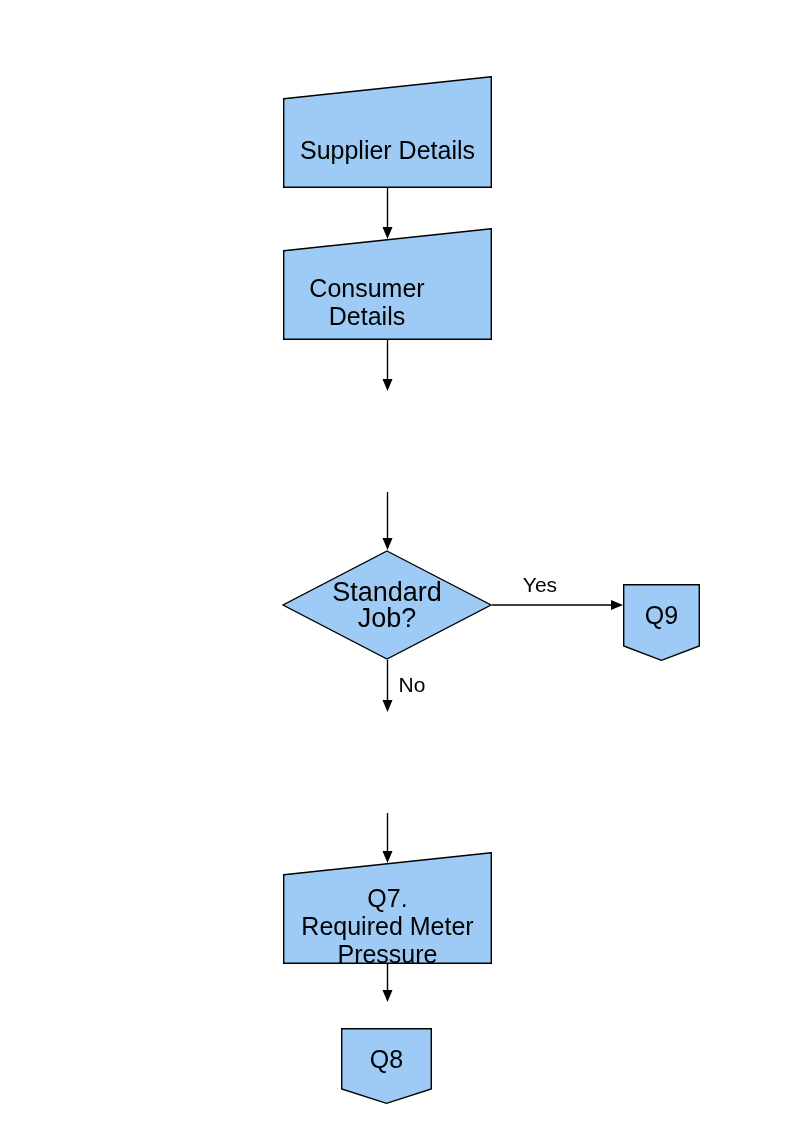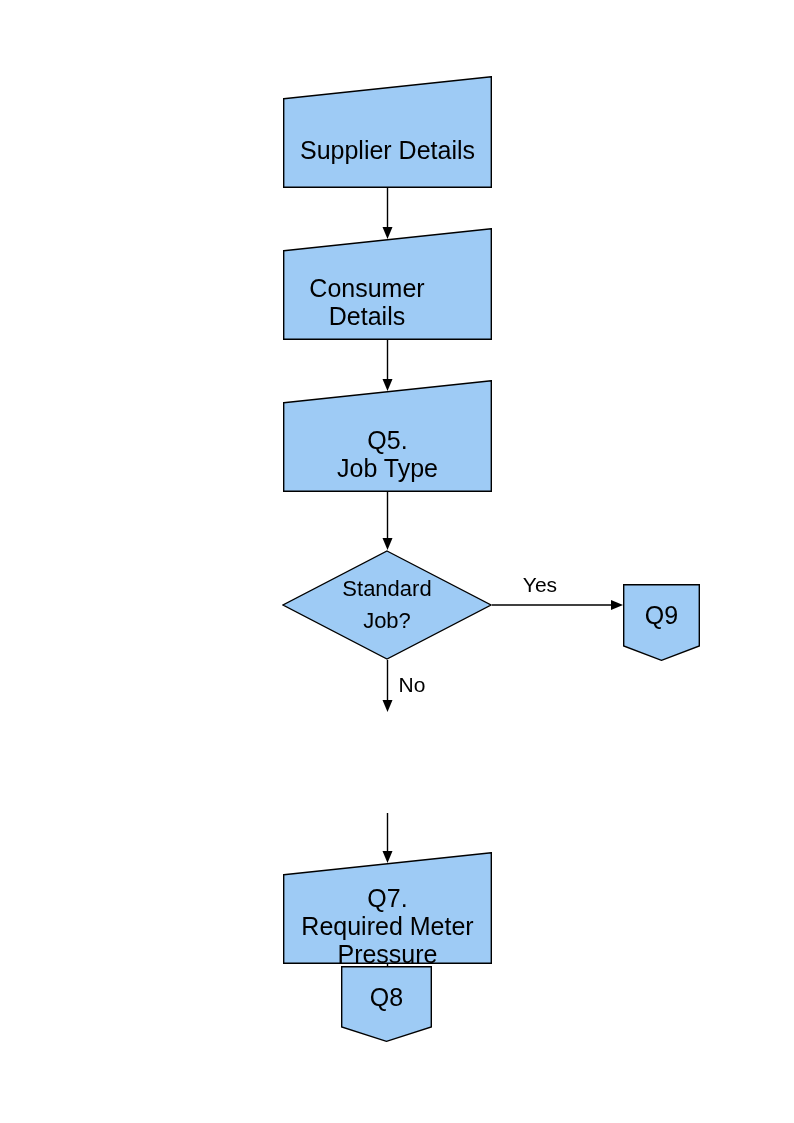--- a/index.html
+++ b/index.html
@@ -59,22 +59,22 @@
     white-space: pre-line;
     font-size: 25px;
     line-height: 28px;
     color: #000000;
   }
   
   .manual .label {
     top: 36px;
   }
   .decision .label {
-    font-size: 22px;
-    line-height: 32px;
+    font-size: 27px;
+    line-height: 26px;
   }
   .offpage .label {
     bottom: 15px; 
   }
   .edge-label {
     position: absolute;
     font-size: 21px;
     line-height: 26px;
     text-align: center;
     color: #000000;
@@ -130,27 +130,20 @@
     <div class="label">Supplier Details</div>
   </div>
 
   <div class="node manual" style="left:283px; top:228px; width:168px; height:112px;">
     <svg class="shape" width="209" height="112" viewBox="0 0 209 112">
       <polygon points="0.7,22.7 208.3,0.7 208.3,111.3 0.7,111.3" fill="#9ECBF5" stroke="#000000"></polygon>
     </svg>
     <div class="label">Consumer Details</div>
   </div>
 
-  <div class="node manual" style="left:283px; top:380px; width:209px; height:112px;">
-    <svg class="shape" width="209" height="112" viewBox="0 0 209 112">
-      <polygon points="0.7,22.7 208.3,0.7 208.3,111.3 0.7,111.3" fill="#9ECBF5" stroke="#000000"></polygon>
-    </svg>
-    <div class="label">Q5.
-Job Type</div>
-  </div>
 
   <div class="node decision" style="left:282px; top:550px; width:210px; height:110px;">
     <svg class="shape" width="210" height="110" viewBox="0 0 210 110">
       <polygon points="105,1 209,55 105,109 1,55" fill="#9ECBF5" stroke="#000000"></polygon>
     </svg>
     <div class="label">Standard
 Job?</div>
   </div>
 
   <div class="edge-label" style="left:505px; top:572px; width:70px;">Yes</div>
@@ -167,20 +160,20 @@
 
   <div class="node manual" style="left:283px; top:852px; width:209px; height:112px;">
     <svg class="shape" width="209" height="112" viewBox="0 0 209 112">
       <polygon points="0.7,22.7 208.3,0.7 208.3,111.3 0.7,111.3" fill="#9ECBF5" stroke="#000000"></polygon>
     </svg>
     <div class="label">Q7.
 Required Meter
 Pressure</div>
   </div>
 
-  <div class="node offpage" style="left:341px; top:966px; width:91px; height:76px;">
+  <div class="node offpage" style="left:341px; top:1028px; width:91px; height:76px;">
     <svg class="shape" width="91" height="76" viewBox="0 0 91 76">
       <polygon points="0.7,0.7 90.3,0.7 90.3,61 45.5,75.3 0.7,61" fill="#9ECBF5" stroke="#000000"></polygon>
     </svg>
     <div class="label">Q8</div>
   </div>
 
 </div>
 
 </body></html>

